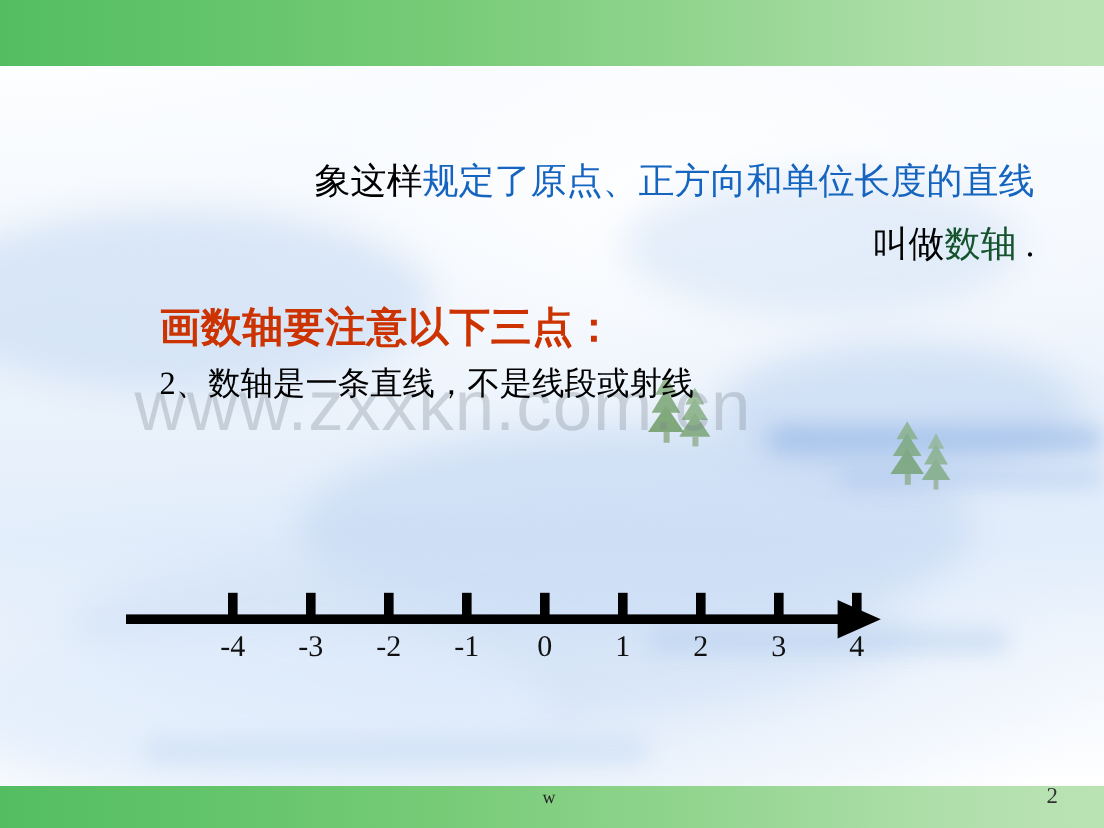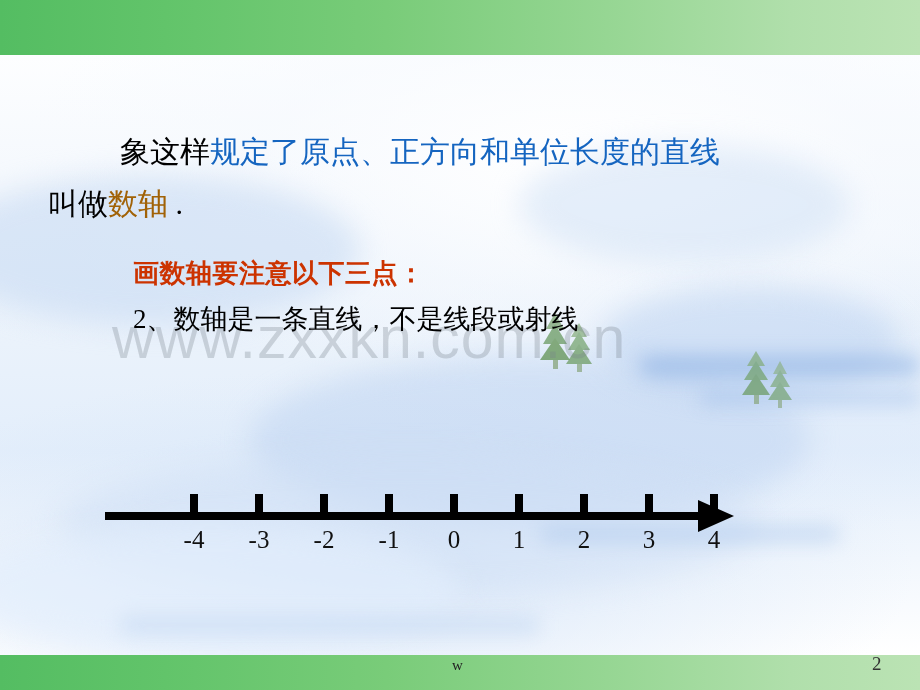--- a/index.html
+++ b/index.html
@@ -49,29 +49,29 @@
   .t-b{left:566px;top:268px;opacity:.72;}
   .t-c{left:742px;top:296px;opacity:.72;}
   .t-d{left:768px;top:306px;opacity:.66;}
 
   
   .watermark{position:absolute;left:112px;top:304px;
      font-family:"Liberation Sans", sans-serif;font-size:59px;letter-spacing:1px;
      color:rgba(120,130,140,0.30);white-space:nowrap;user-select:none;}
 
   
-  .para{position:absolute;left:48px;top:126px;width:800px;
-        font-size:30px;line-height:52px;color:#000;}
+  .para{position:absolute;left:62px;top:126px;width:800px;
+        font-size:30px;line-height:52px;color:#000;text-align:right;}
   .para .indent{display:inline-block;width:72px;}
   .blue{color:#1565c0;}
-  .red{color:#a16207;}
+  .red{color:#14532d;}
   .dot{color:#000;}
 
   .subhead{position:absolute;left:133px;top:258px;
-        font-size:26px;line-height:32px;color:#cc3300;font-weight:700;letter-spacing:0.5px;}
+        font-size:34px;line-height:32px;color:#cc3300;font-weight:700;letter-spacing:0.5px;}
 
   .list{position:absolute;left:133px;top:300px;width:720px;}
   .li{font-size:27px;line-height:38px;color:#000;white-space:nowrap;}
 
   
   .axis{position:absolute;left:0;top:470px;width:920px;height:100px;}
   .axis-line{position:absolute;left:105px;top:42px;width:600px;height:8px;background:#000;}
   .tick{position:absolute;top:24px;width:8px;height:20px;background:#000;}
   .arrow{position:absolute;left:698px;top:30px;width:0;height:0;
          border-top:16px solid transparent;border-bottom:16px solid transparent;border-left:36px solid #000;}

